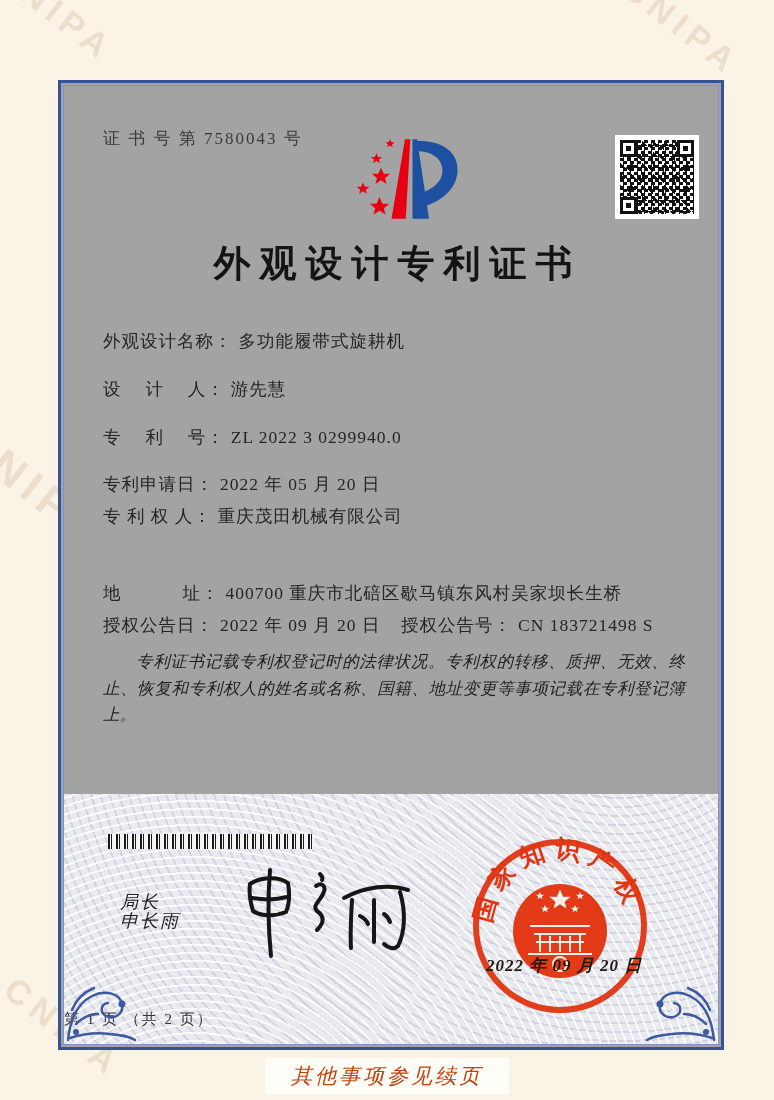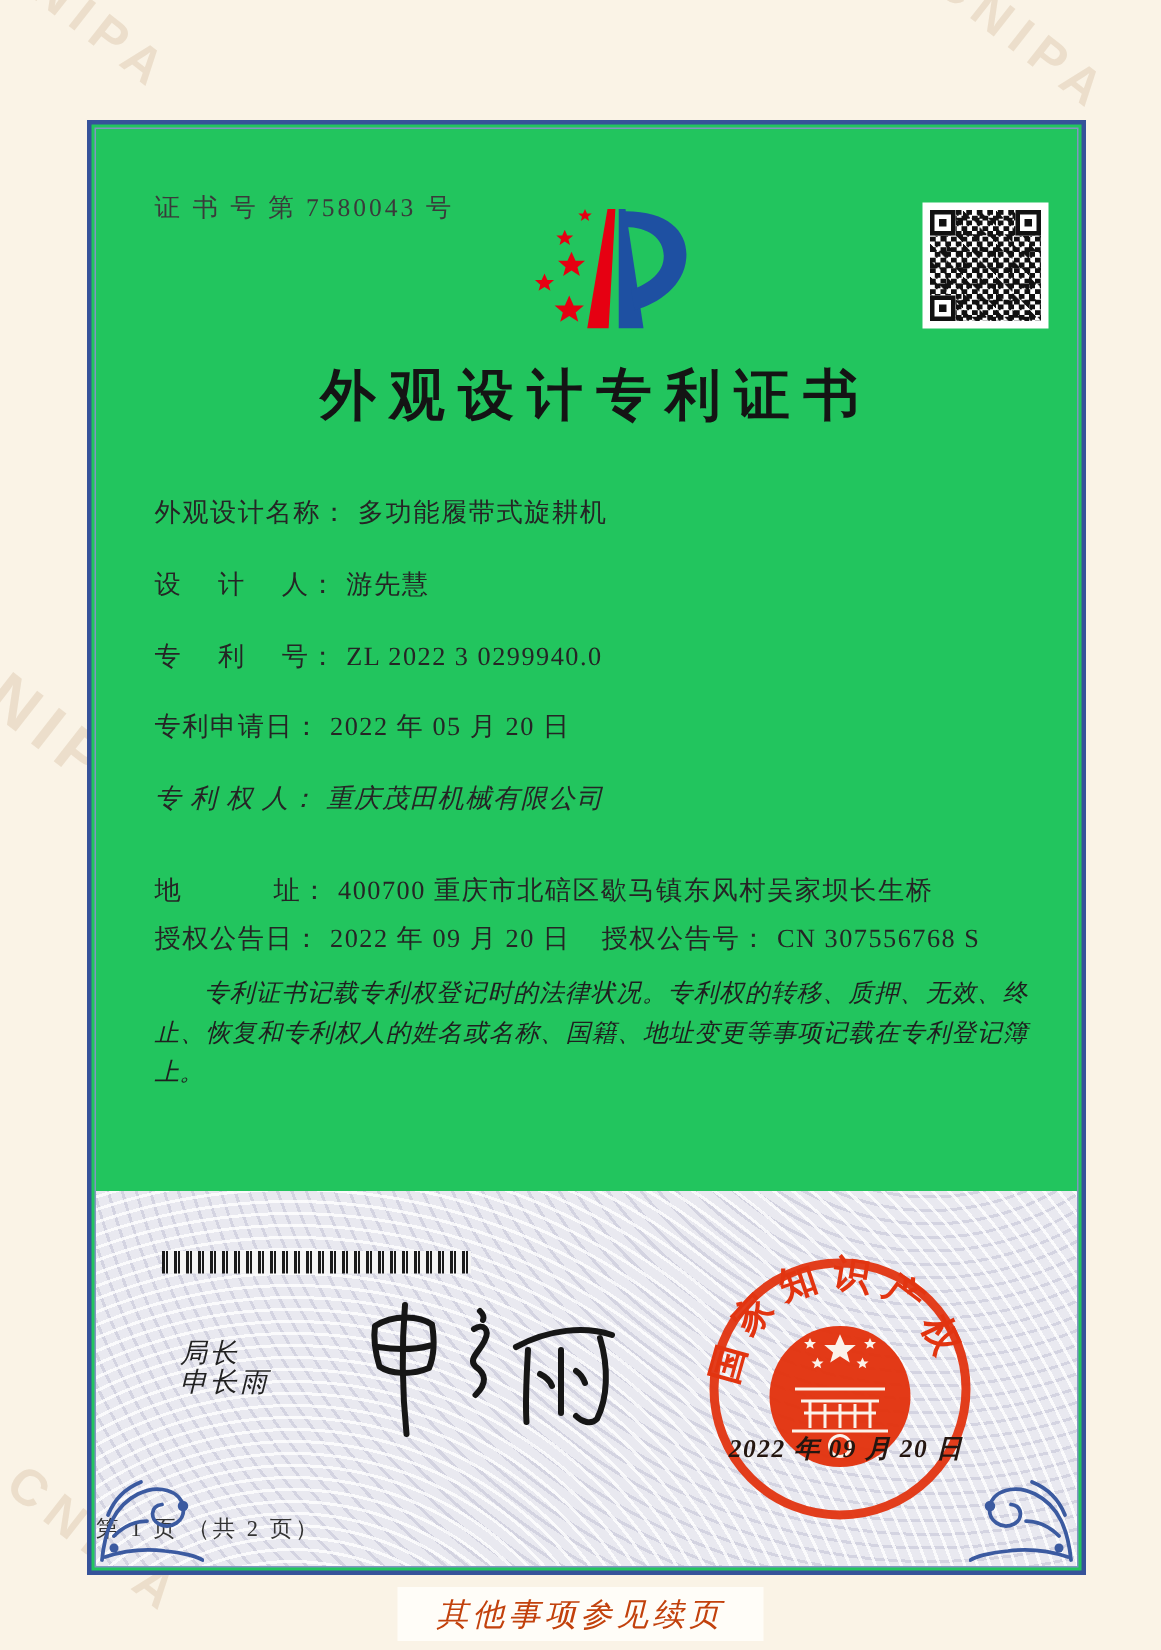--- a/index.html
+++ b/index.html
@@ -11,21 +11,21 @@
   }
   .watermark{
     position:absolute;
     font-family:"Liberation Sans","DejaVu Sans",sans-serif;
     font-weight:bold;color:rgba(186,148,110,0.22);
     transform:rotate(38deg);letter-spacing:7px;
     user-select:none;white-space:nowrap;
   }
   .frame{
     position:absolute;left:58px;top:80px;width:660px;height:964px;
-    border:3px solid #36529a;background:#22c55e;
+    border:3px solid #36529a;background:#a3a3a3;
   }
   .frame-inner{
     position:absolute;inset:2px;border:1px solid #8294c2;
   }
   .cert-no{
     position:absolute;left:42px;top:44px;
     font-size:17px;letter-spacing:2px;color:#3a3a3a;
   }
   .qr{
     position:absolute;right:22px;top:52px;width:84px;height:84px;
@@ -147,31 +147,31 @@
     </div>
     <div class="frow" style="top:48px;">
       <span class="lbl">设　 计　 人：</span><span class="val">游先慧</span>
     </div>
     <div class="frow" style="top:96px;">
       <span class="lbl">专　 利　 号：</span><span class="val">ZL 2022 3 0299940.0</span>
     </div>
     <div class="frow" style="top:143px;">
       <span class="lbl">专利申请日：</span><span class="val">2022 年 05 月 20 日</span>
     </div>
-    <div class="frow" style="top:191px;font-style:italic;">
+    <div class="frow" style="top:175px;">
       <span class="lbl">专 利 权 人：</span><span class="val">重庆茂田机械有限公司</span>
     </div>
     <div class="frow" style="top:252px;">
       <span class="lbl">地　　　 址：</span><span class="val">400700  重庆市北碚区歇马镇东风村吴家坝长生桥</span>
     </div>
     <div class="frow" style="top:284px;">
       <span class="lbl">授权公告日：</span><span class="val">2022 年 09 月 20 日</span>
     </div>
     <div class="frow" style="top:284px;left:298px;">
-      <span class="lbl">授权公告号：</span><span class="val">CN 307556768 S</span>
+      <span class="lbl">授权公告号：</span><span class="val">CN 183721498 S</span>
     </div>
   </div>
 
   <div class="paras">
     <p>专利证书记载专利权登记时的法律状况。专利权的转移、质押、无效、终止、恢复和专利权人的姓名或名称、国籍、地址变更等事项记载在专利登记簿上。</p>
   </div>
 
   <div class="band">
     <div class="barcode"></div>
 

